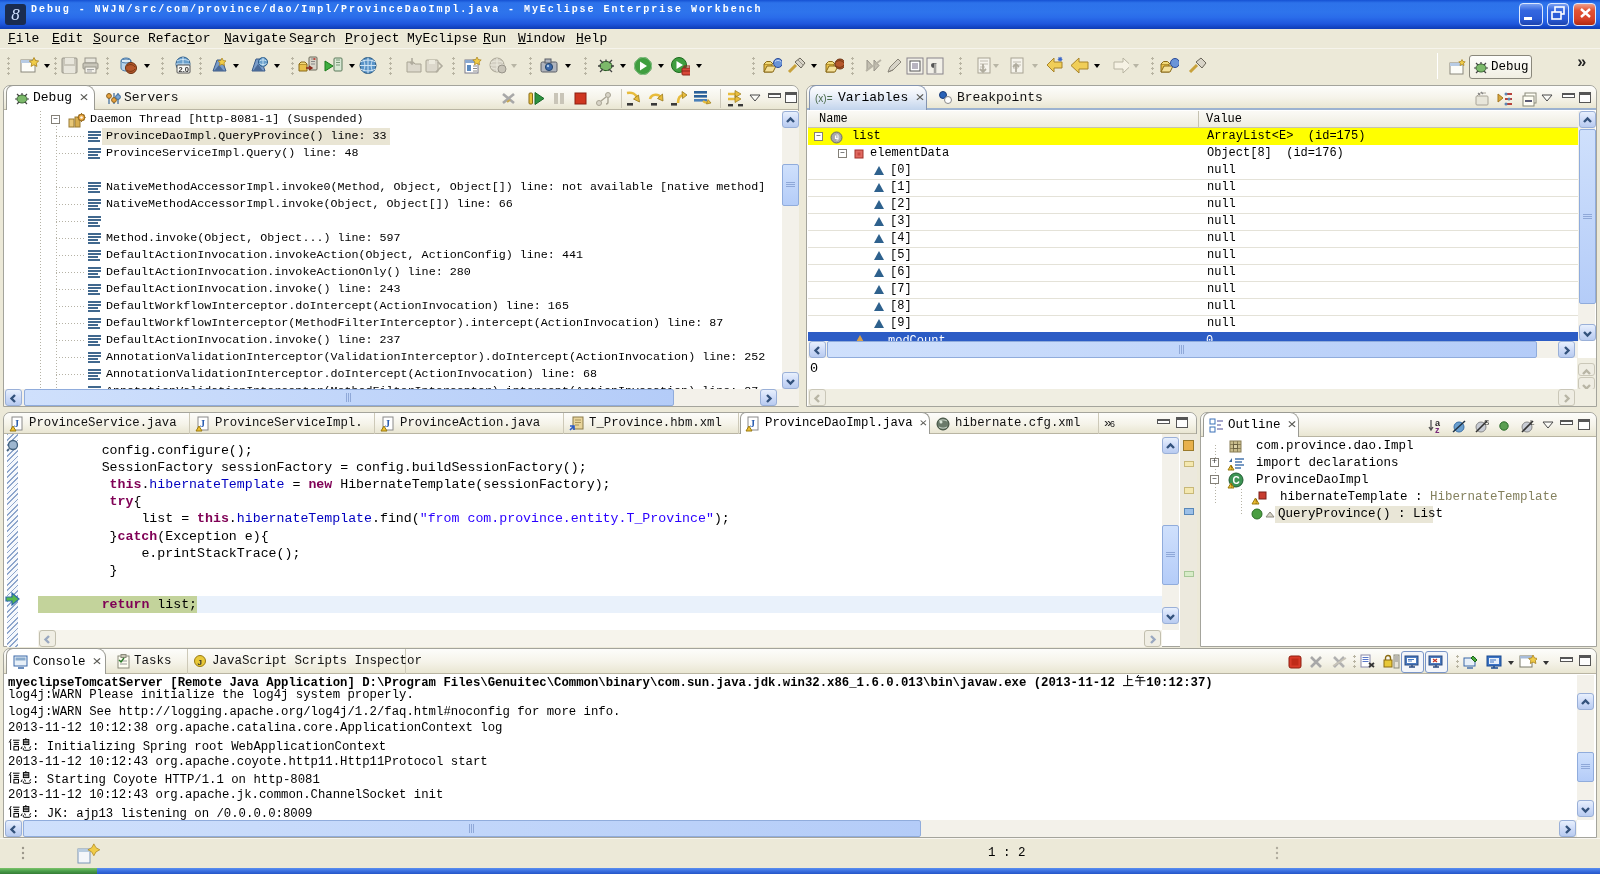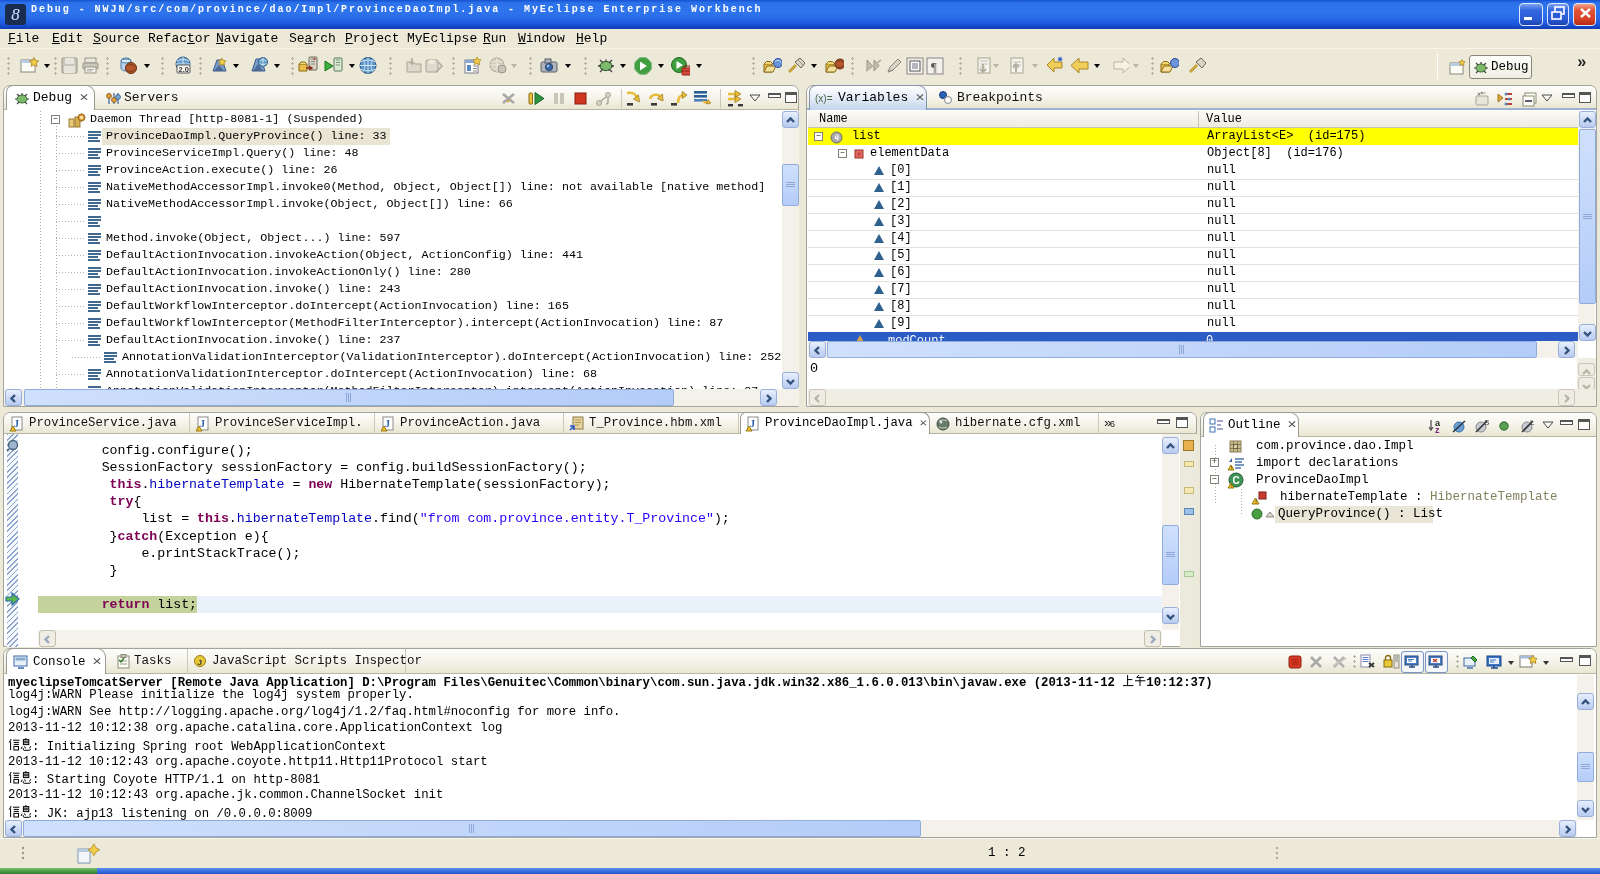--- a/index.html
+++ b/index.html
@@ -69,21 +69,21 @@
       </svg></div>
 <div class="ab tb tbred" style="left:1573px;width:23px"><svg width="24" height="19">
         <path d="M7 5 L16 13 M16 5 L7 13" stroke="#fff" stroke-width="2.4"></path>
       </svg></div>
 
 <div class="ab" id="mbar">
 <span class="mi" style="left:8px"><u>F</u>ile</span>
 <span class="mi" style="left:52px"><u>E</u>dit</span>
 <span class="mi" style="left:93px"><u>S</u>ource</span>
 <span class="mi" style="left:148px">Refac<u>t</u>or</span>
-<span class="mi" style="left:216px"><u>N</u>avigate</span>
+<span class="mi" style="left:224px"><u>N</u>avigate</span>
 <span class="mi" style="left:289px">Se<u>a</u>rch</span>
 <span class="mi" style="left:345px"><u>P</u>roject</span>
 <span class="mi" style="left:407px">MyEclipse</span>
 <span class="mi" style="left:483px"><u>R</u>un</span>
 <span class="mi" style="left:518px"><u>W</u>indow</span>
 <span class="mi" style="left:576px"><u>H</u>elp</span>
 </div>
 
 <div class="ab" id="obar"></div>
 <div class="sep" style="left:7px"></div>
@@ -398,30 +398,20 @@
  <div class="trow" style="left:0;top:59px;width:795px">
           <span class="ab" style="left:52px;top:8px;width:30px;height:1px;background-image:repeating-linear-gradient(90deg,#b5b2a5 0,#b5b2a5 1px,transparent 1px,transparent 3px)"></span>
           <span class="sfi" style="left:84px">
             <i style="top:0"></i>
             <i style="top:3px"></i>
             <i style="top:6px;width:10px"></i>
             <i style="top:9px;width:12px"></i>
           </span>
           <span class="ab" style="left:102px">ProvinceServiceImpl.Query() line: 48</span>
         </div>
- <div class="trow" style="left:0;top:76px;width:795px">
-          <span class="ab" style="left:52px;top:8px;width:30px;height:1px;background-image:repeating-linear-gradient(90deg,#b5b2a5 0,#b5b2a5 1px,transparent 1px,transparent 3px)"></span>
-          <span class="sfi" style="left:84px">
-            <i style="top:0"></i>
-            <i style="top:3px"></i>
-            <i style="top:6px;width:10px"></i>
-            <i style="top:9px;width:12px"></i>
-          </span>
-          <span class="ab" style="left:102px">ProvinceAction.execute() line: 26</span>
-        </div>
  <div class="trow" style="left:0;top:93px;width:795px">
           <span class="ab" style="left:52px;top:8px;width:30px;height:1px;background-image:repeating-linear-gradient(90deg,#b5b2a5 0,#b5b2a5 1px,transparent 1px,transparent 3px)"></span>
           <span class="sfi" style="left:84px">
             <i style="top:0"></i>
             <i style="top:3px"></i>
             <i style="top:6px;width:10px"></i>
             <i style="top:9px;width:12px"></i>
           </span>
           <span class="ab" style="left:102px">NativeMethodAccessorImpl.invoke0(Method, Object, Object[]) line: not available [native method]</span>
         </div>
@@ -507,21 +497,21 @@
  <div class="trow" style="left:0;top:246px;width:795px">
           <span class="ab" style="left:52px;top:8px;width:30px;height:1px;background-image:repeating-linear-gradient(90deg,#b5b2a5 0,#b5b2a5 1px,transparent 1px,transparent 3px)"></span>
           <span class="sfi" style="left:84px">
             <i style="top:0"></i>
             <i style="top:3px"></i>
             <i style="top:6px;width:10px"></i>
             <i style="top:9px;width:12px"></i>
           </span>
           <span class="ab" style="left:102px">DefaultActionInvocation.invoke() line: 237</span>
         </div>
- <div class="trow" style="left:16px;top:263px;width:934px">
+ <div class="trow" style="left:0;top:263px;width:934px">
           <span class="ab" style="left:52px;top:8px;width:30px;height:1px;background-image:repeating-linear-gradient(90deg,#b5b2a5 0,#b5b2a5 1px,transparent 1px,transparent 3px)"></span>
           <span class="sfi" style="left:84px">
             <i style="top:0"></i>
             <i style="top:3px"></i>
             <i style="top:6px;width:10px"></i>
             <i style="top:9px;width:12px"></i>
           </span>
           <span class="ab" style="left:102px">AnnotationValidationInterceptor(ValidationInterceptor).doIntercept(ActionInvocation) line: 252</span>
         </div>
  <div class="trow" style="left:0;top:280px;width:795px">

